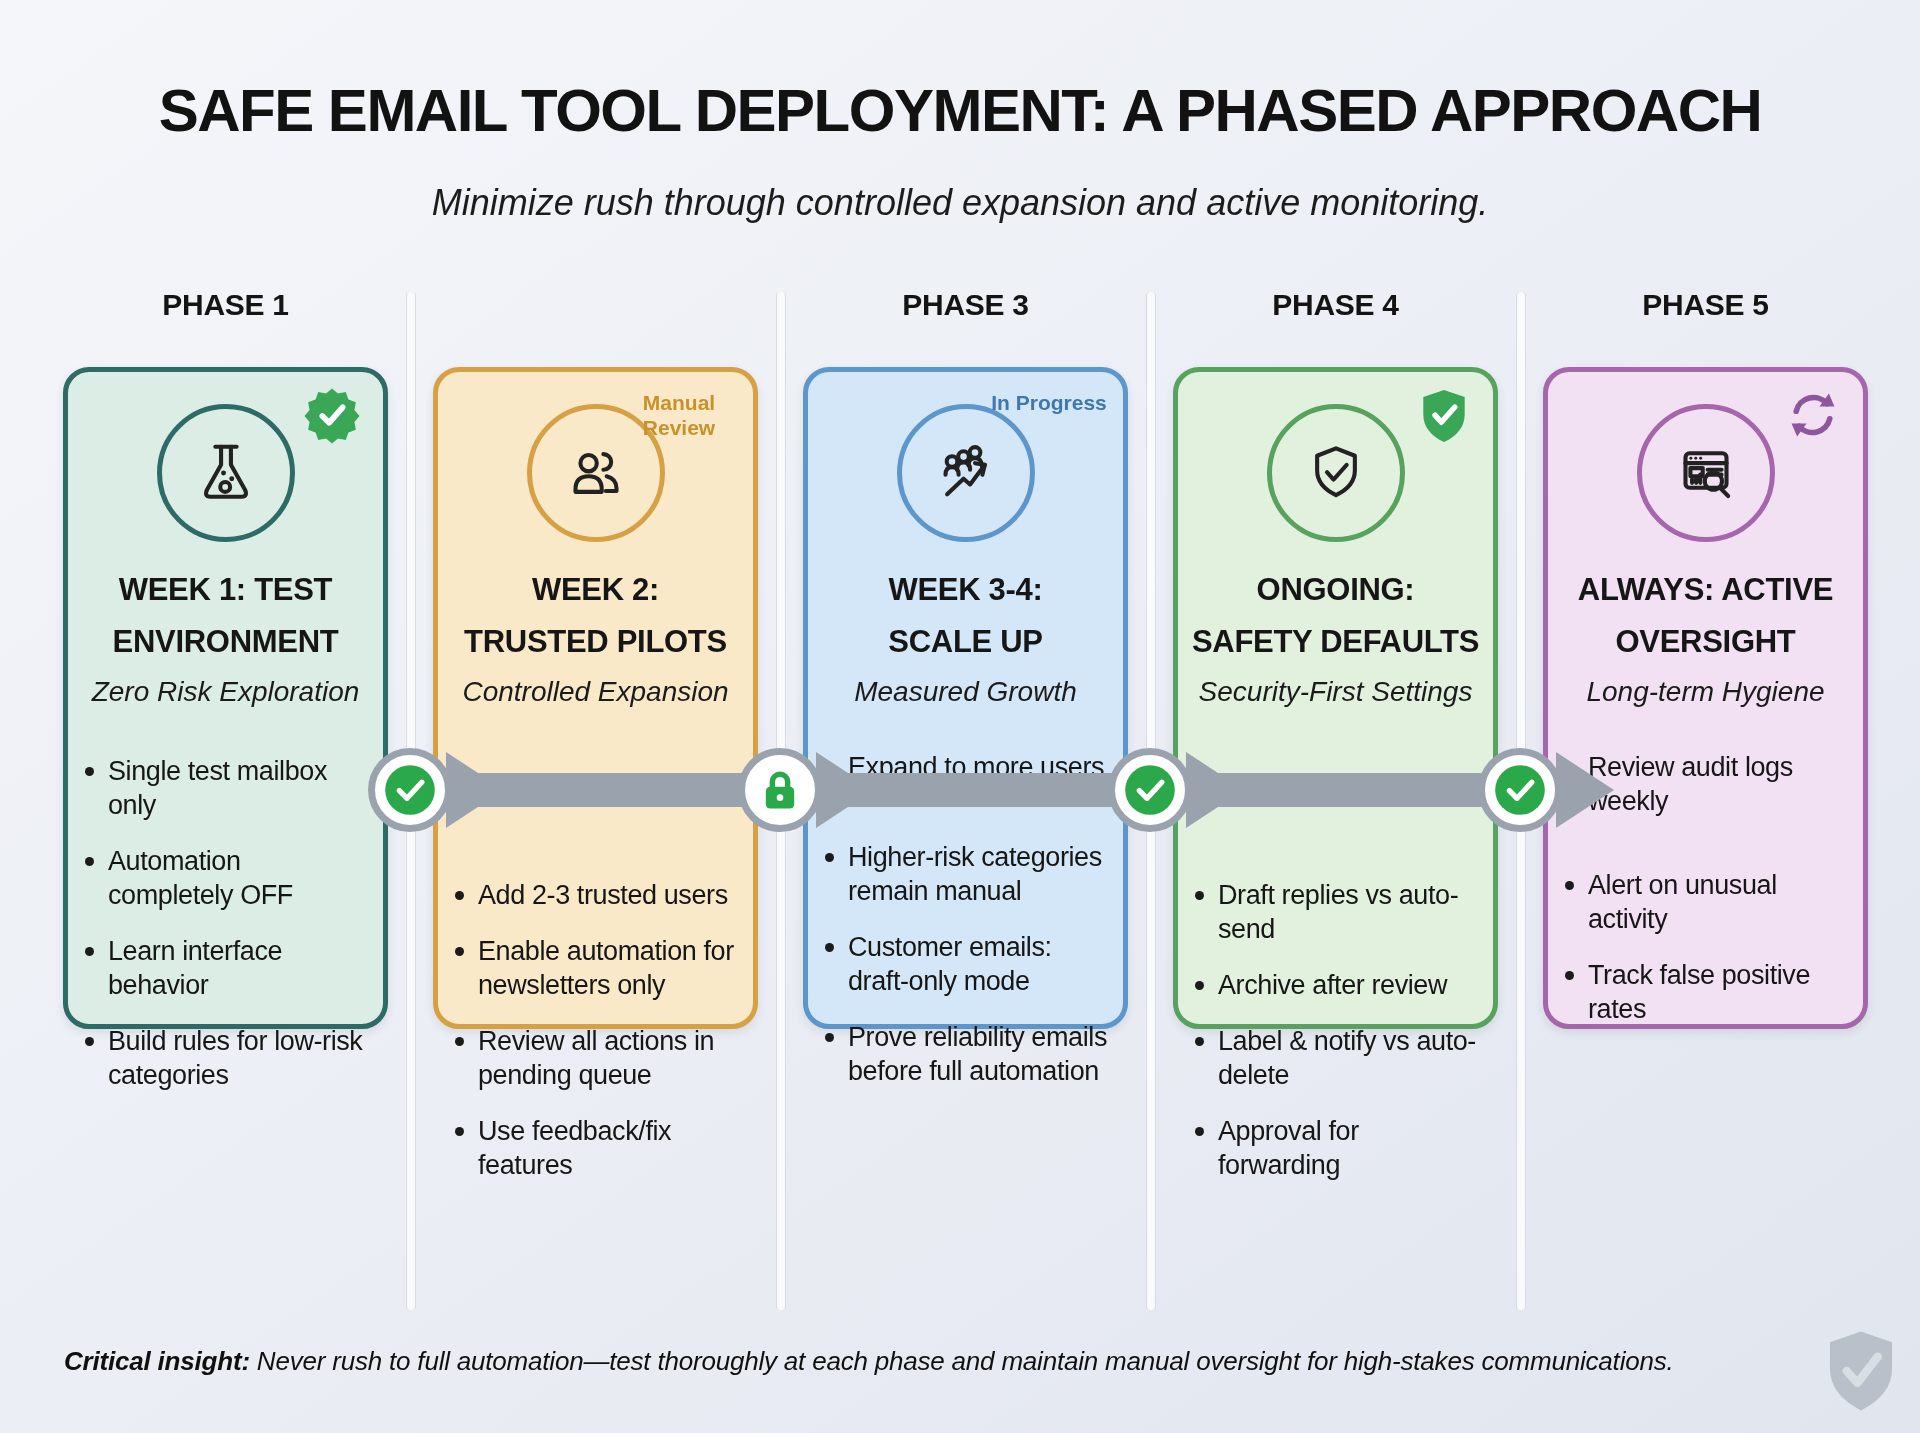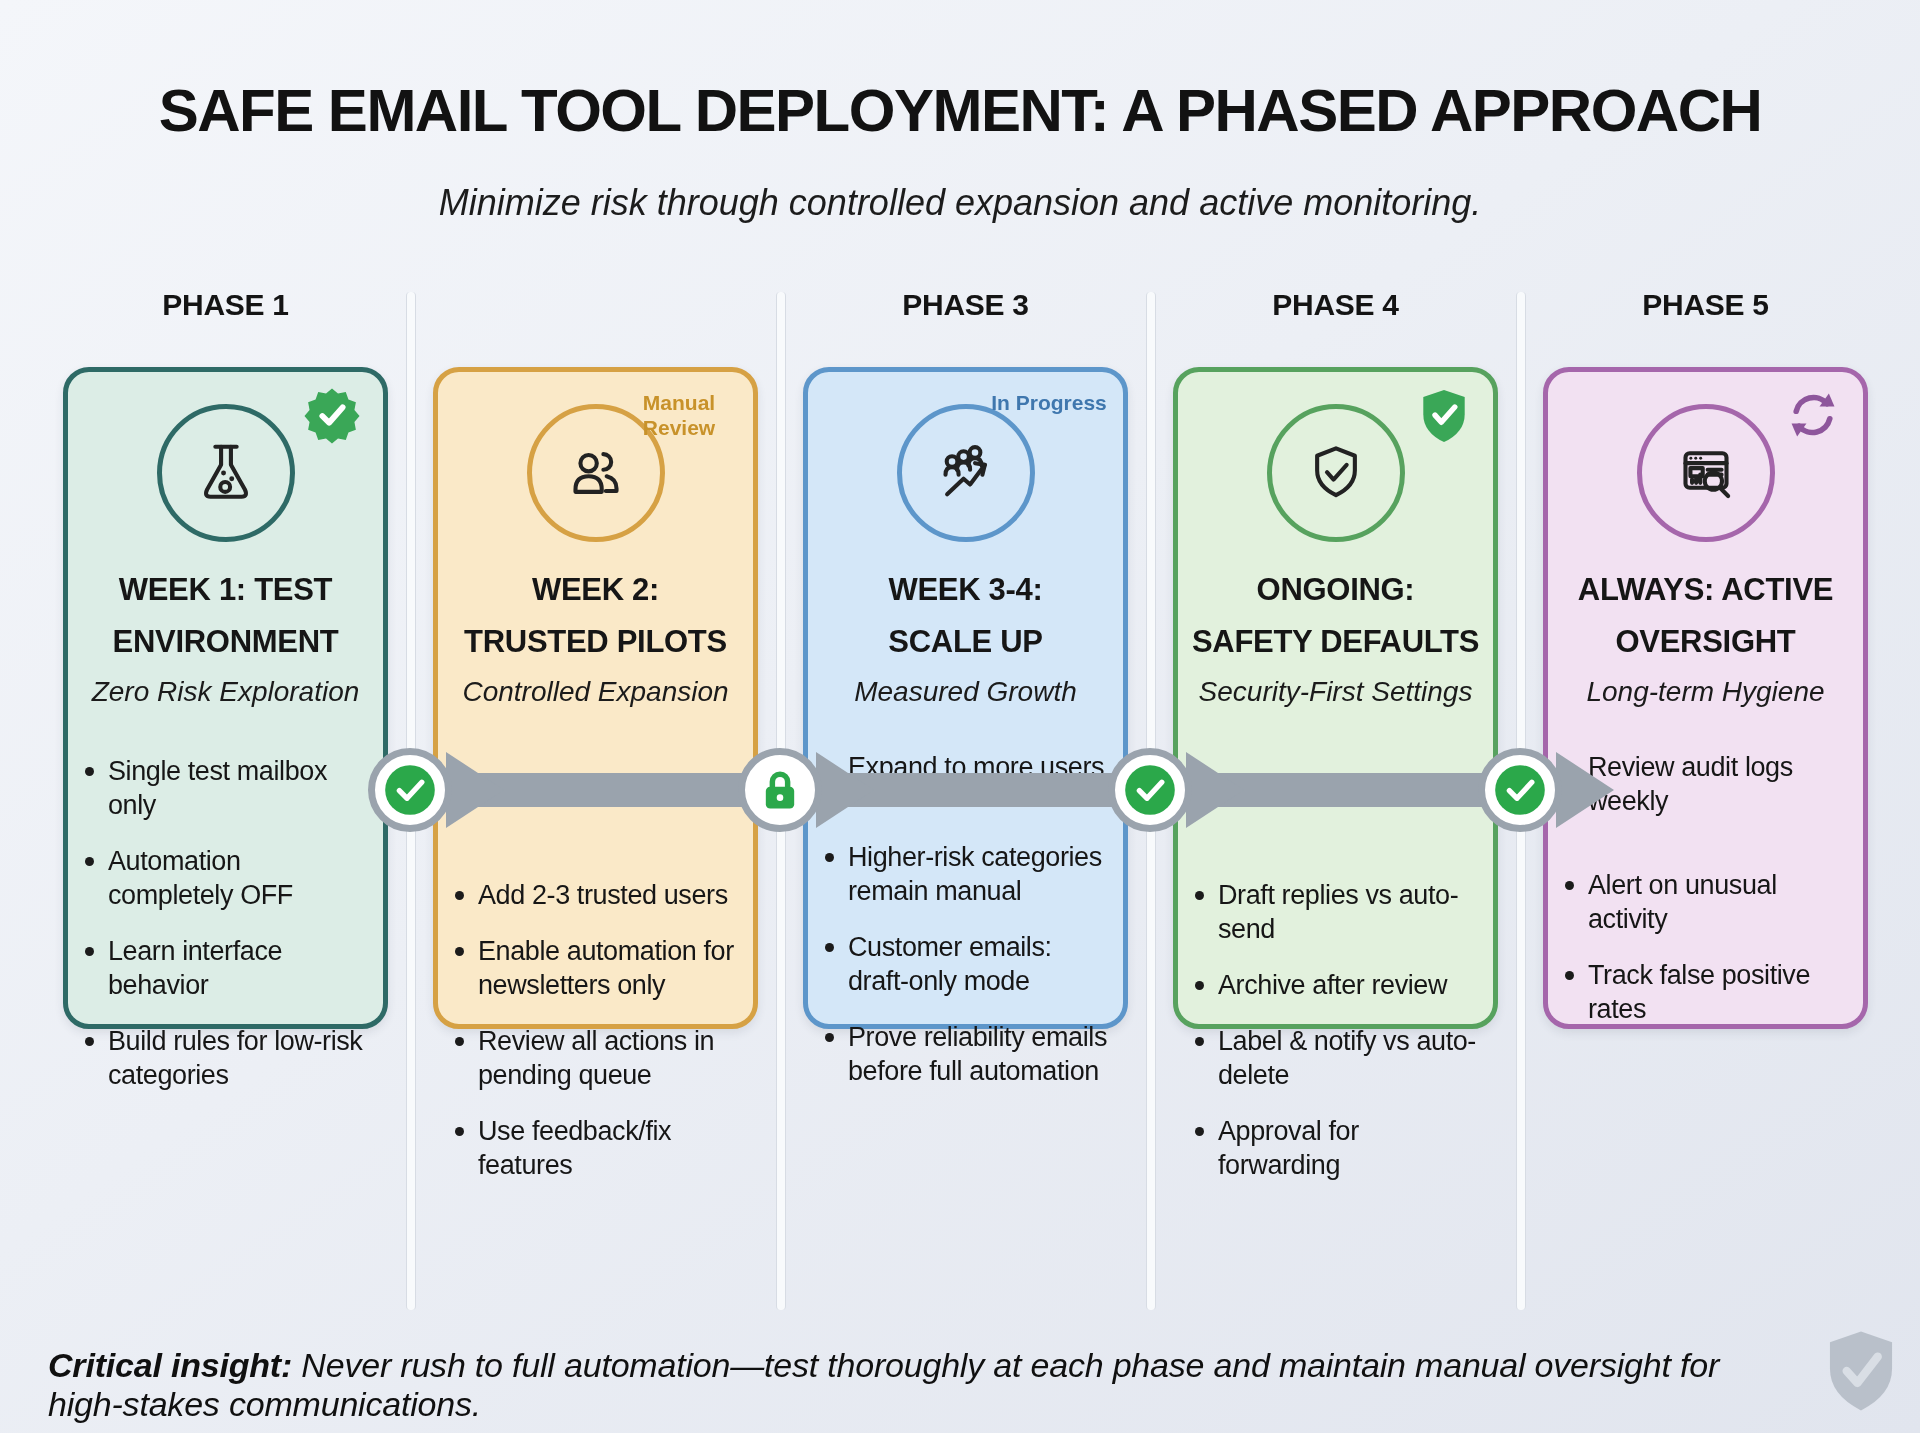--- a/index.html
+++ b/index.html
@@ -52,32 +52,32 @@
   
   .conn-bar{position:absolute; top:773px; left:411px; width:1149px; height:34px;
         background:#9aa3ad; z-index:3;}
   .conn-arrow{position:absolute; top:752px; width:58px; height:76px; background:#9aa3ad;
         clip-path:polygon(0 0,100% 50%,0 100%); z-index:3;}
   .conn-circle{position:absolute; top:748px; width:84px; height:84px; border-radius:50%;
         background:#ffffff; border:7px solid #9aa3ad; box-sizing:border-box; z-index:4;
         display:flex; align-items:center; justify-content:center;}
 
   
-  .footer{position:absolute; top:1346px; left:48px; width:1740px;
-        font-size:34px; font-style:italic; color:#101010; letter-spacing:-0.2px;}
+  .footer{position:absolute; top:1346px; left:64px; width:1740px;
+        font-size:26px; font-style:italic; color:#101010; letter-spacing:-0.2px;}
   .footer b{font-weight:700;}
   .footer-shield{position:absolute; top:1328px; left:1822px;}
 </style>
 </head>
 <body>
 
 <div class="stage">
 
   <div class="title">SAFE EMAIL TOOL DEPLOYMENT: A PHASED APPROACH</div>
-  <div class="subtitle">Minimize risk through controlled expansion and active monitoring.</div>
+  <div class="subtitle">Minimize rush through controlled expansion and active monitoring.</div>
 
   <div class="phase-label" style="left:63px">PHASE 1</div>
   <div class="phase-label" style="left:803px">PHASE 3</div>
   <div class="phase-label" style="left:1173px">PHASE 4</div>
   <div class="phase-label" style="left:1543px">PHASE 5</div>
 
   <div class="divider" style="left:406px"></div>
   <div class="divider" style="left:776px"></div>
   <div class="divider" style="left:1146px"></div>
   <div class="divider" style="left:1516px"></div>

